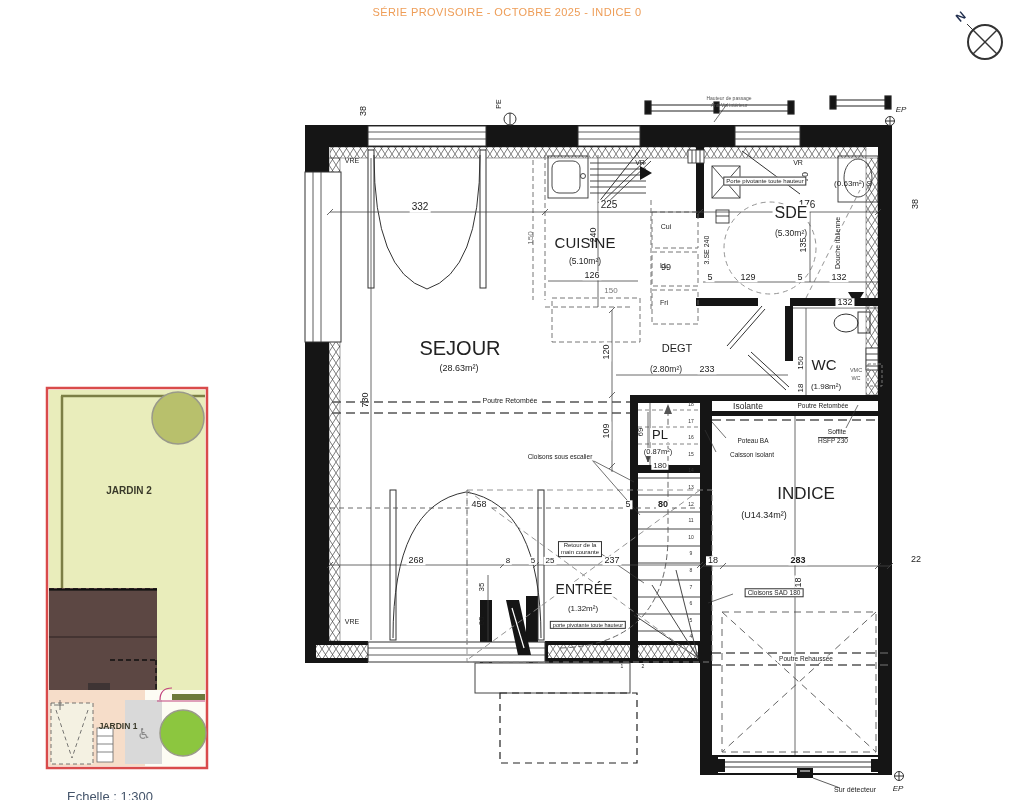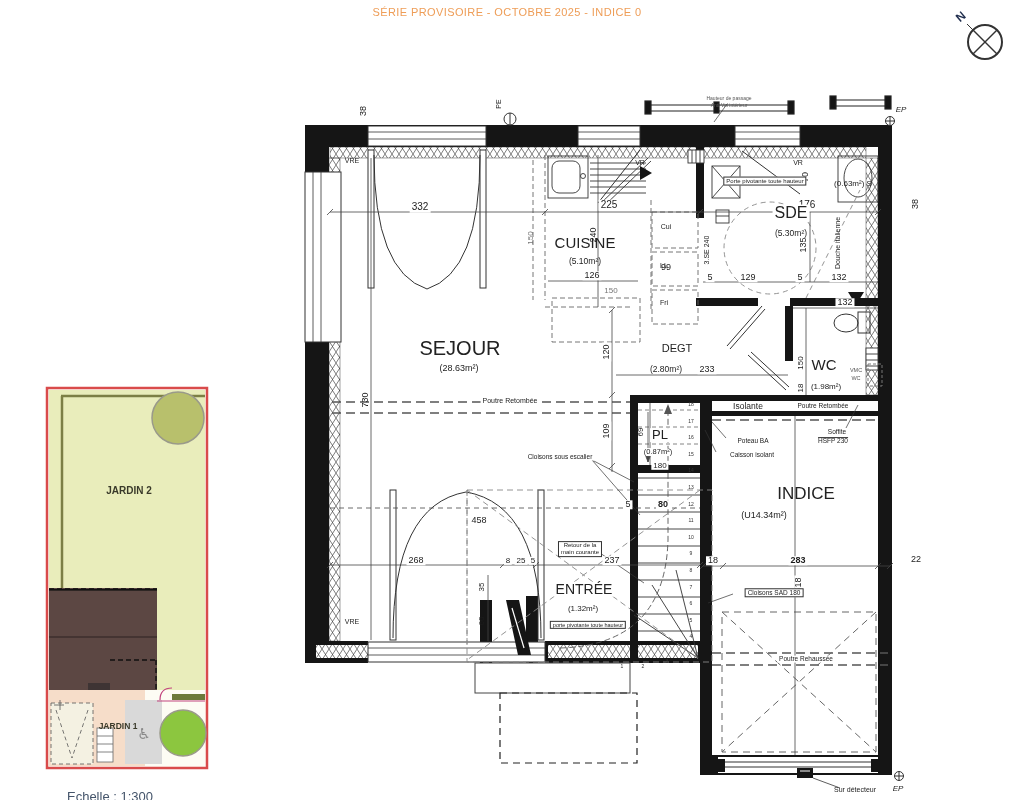--- a/index.html
+++ b/index.html
@@ -384,26 +384,26 @@
   <div class="t" style="left:764px;top:516px;font-size:9px;">(U14.34m²)</div>
   <div class="t dim wb" style="left:713px;top:561px;font-size:9px;">18</div>
   <div class="t dim wb" style="left:798px;top:561px;font-size:9px;font-weight:bold;">283</div>
   <div class="t dim" style="left:916px;top:560px;font-size:9px;">22</div>
   <div class="t rot dim wb" style="left:799px;top:585px;font-size:9px;">518</div>
   <div class="t bx" style="left:774px;top:593px;font-size:6.5px;">Cloisons SAD 180</div>
   <div class="t wb" style="left:806px;top:659px;font-size:6.5px;">Poutre Rehaussée</div>
   <div class="t" style="left:855px;top:790px;font-size:7px;">Sur détecteur</div>
   <div class="t ital" style="left:898px;top:789px;font-size:8px;">EP</div>
 
-  <div class="t dim wb" style="left:479px;top:505px;font-size:9px;margin-top:16px;">458</div>
+  <div class="t dim wb" style="left:479px;top:505px;font-size:9px;">458</div>
   <div class="t dim wb" style="left:628px;top:505px;font-size:9px;">5</div>
   <div class="t dim wb" style="left:663px;top:505px;font-size:9px;font-weight:bold;">80</div>
   <div class="t dim wb" style="left:416px;top:561px;font-size:9px;">268</div>
   <div class="t dim wb" style="left:508px;top:561px;font-size:8px;">8</div>
-  <div class="t dim wb" style="left:521px;top:561px;font-size:8px;">25</div>
+  <div class="t dim wb" style="left:550px;top:561px;font-size:8px;">25</div>
   <div class="t dim wb" style="left:533px;top:561px;font-size:8px;">5</div>
   <div class="t dim wb" style="left:612px;top:561px;font-size:9px;">237</div>
   <div class="t rot dim" style="left:482px;top:587px;font-size:8px;">35</div>
   <div class="t rot dim" style="left:482px;top:621px;font-size:8px;">60</div>
   <div class="t bx ctrblock" style="left:580px;top:549px;font-size:6px;">
     <span>Retour de la</span><br>
     <span>main courante</span>
   </div>
   <div class="t wb" style="left:584px;top:589px;font-size:14px;">ENTRÉE</div>
   <div class="t wb" style="left:583px;top:609px;font-size:8px;">(1.32m²)</div>

